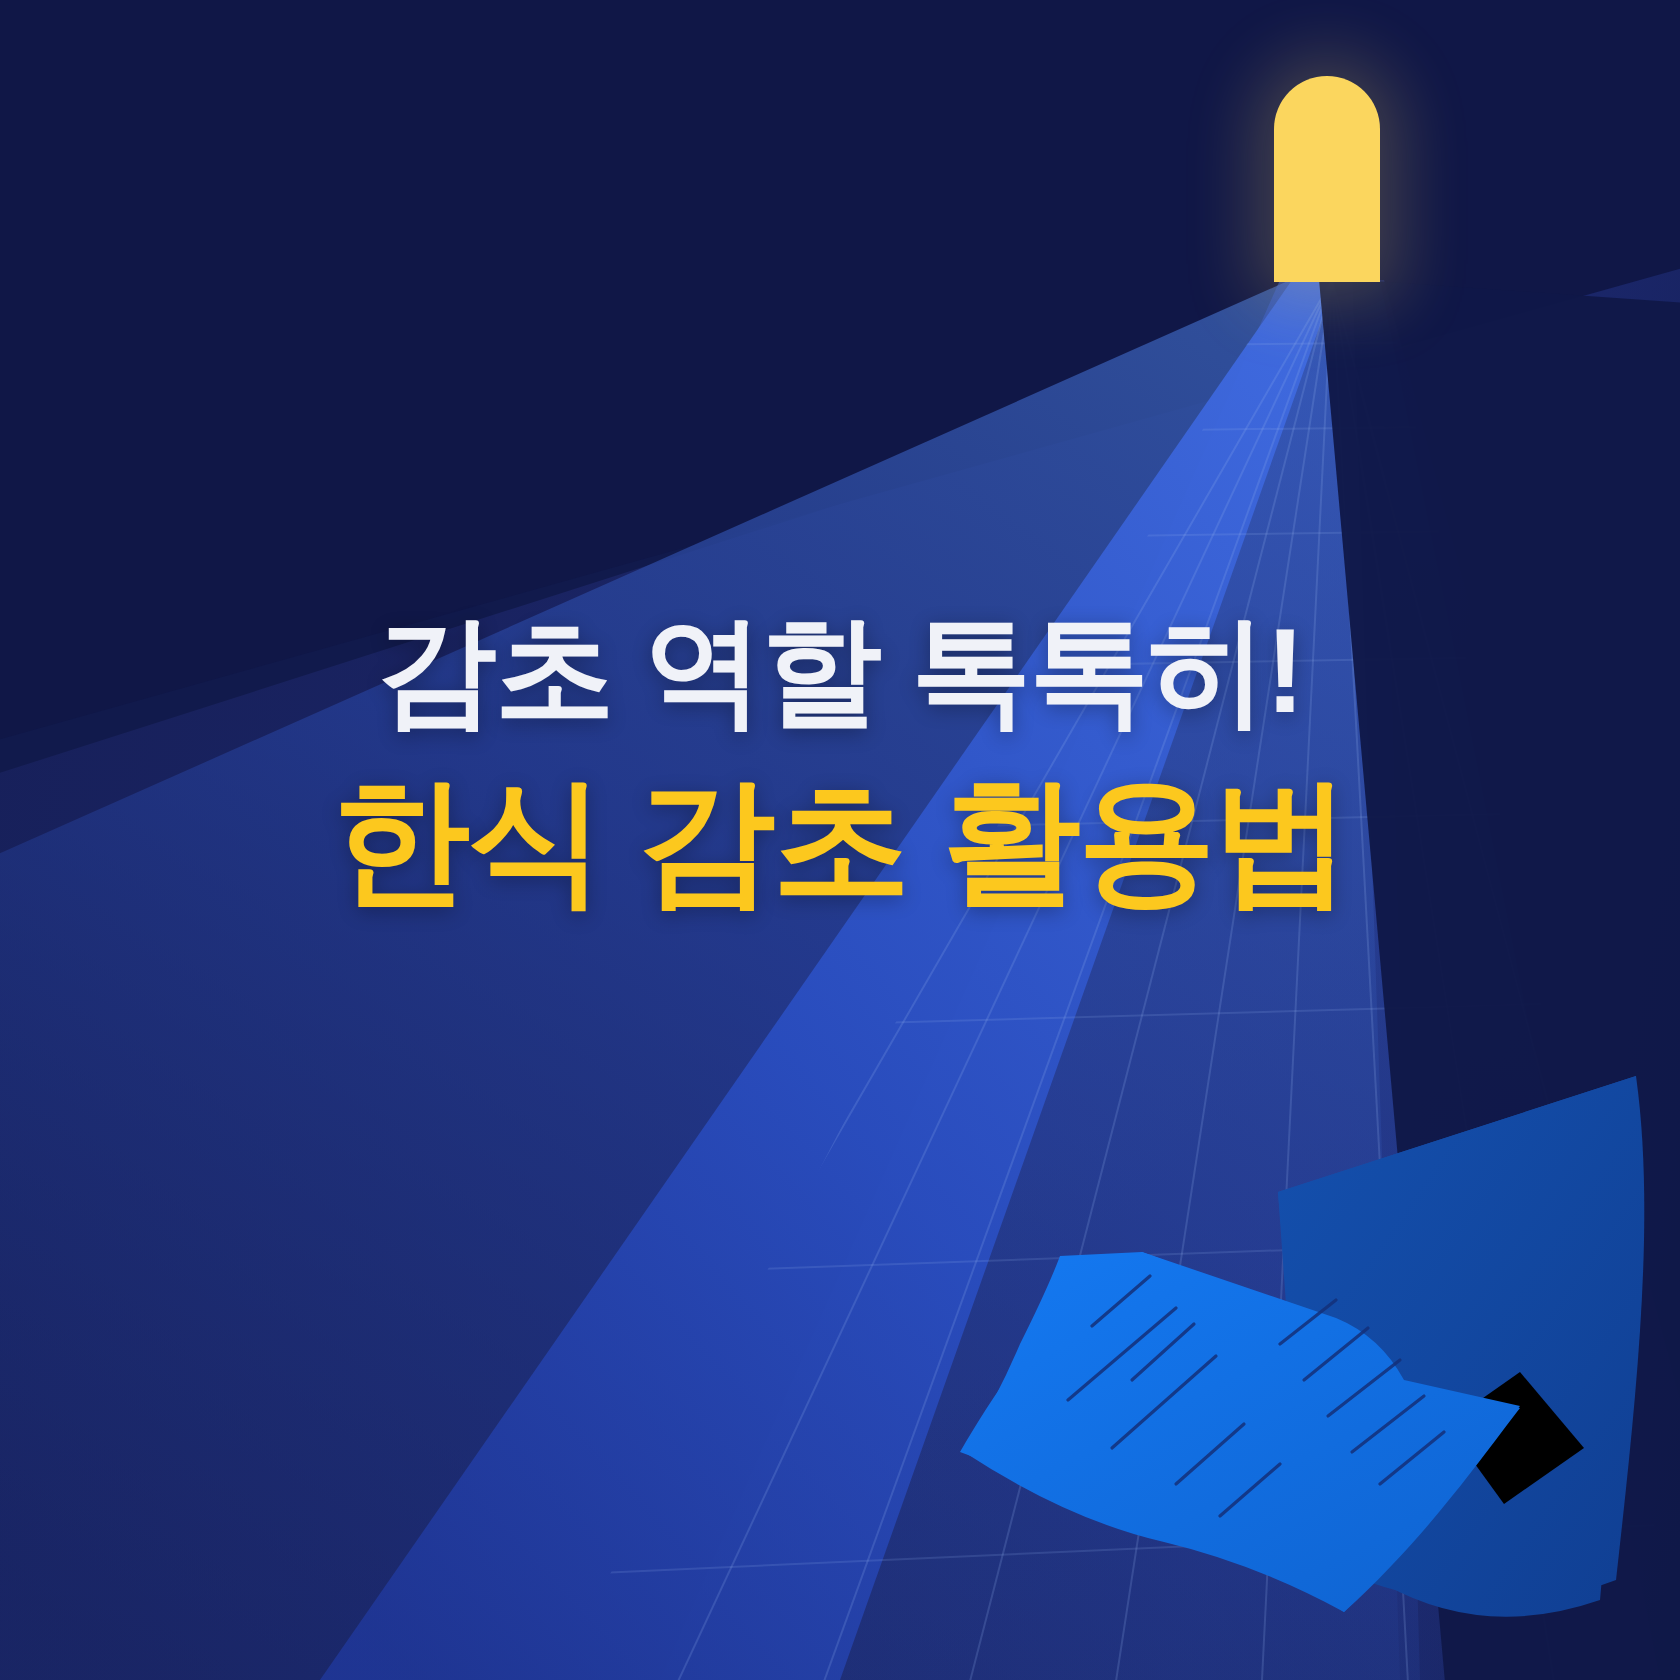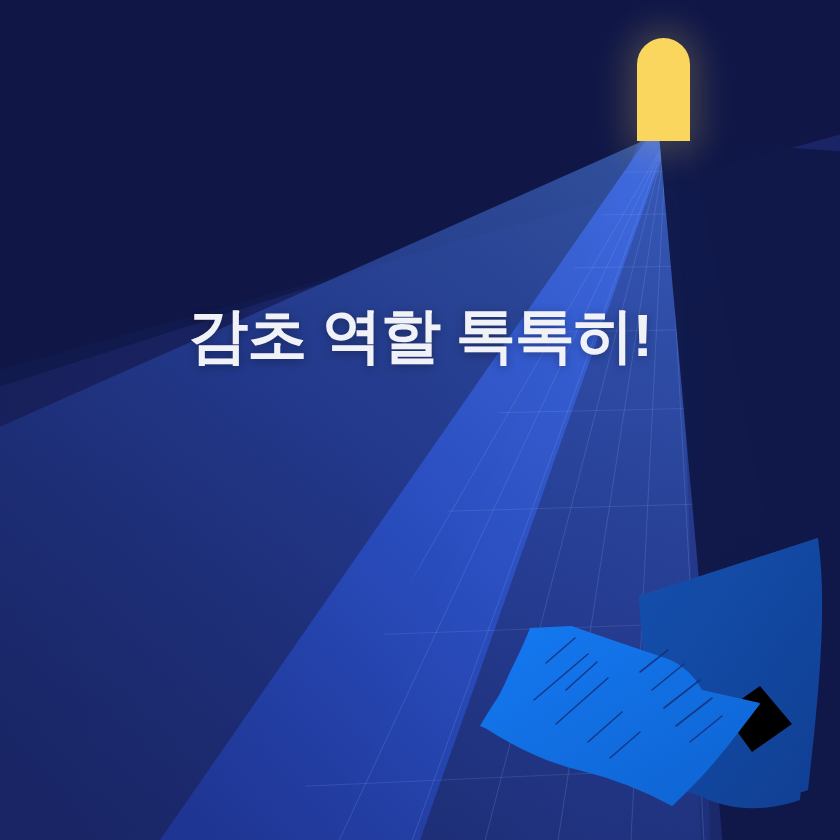--- a/index.html
+++ b/index.html
@@ -190,20 +190,21 @@
       </g>
     </svg>
   </div>
 
   <div class="layer bg-rightcone"></div>
 
   <div class="lamp"></div>
 
   <div class="headline">
     <span class="line1">감초 역할 톡톡히!</span>
+    <span class="line2">한식 감초 활용법</span>
   </div>
 
   <svg class="papers" viewBox="0 0 840 840" aria-hidden="true">
     <defs>
       <linearGradient id="pBack" x1="0" y1="0" x2="1" y2="1">
         <stop offset="0%" stop-color="#1450ae"></stop>
         <stop offset="100%" stop-color="#103f93"></stop>
       </linearGradient>
       <linearGradient id="pFront" x1="0.1" y1="0" x2="0.9" y2="1">
         <stop offset="0%" stop-color="#1478f0"></stop>

